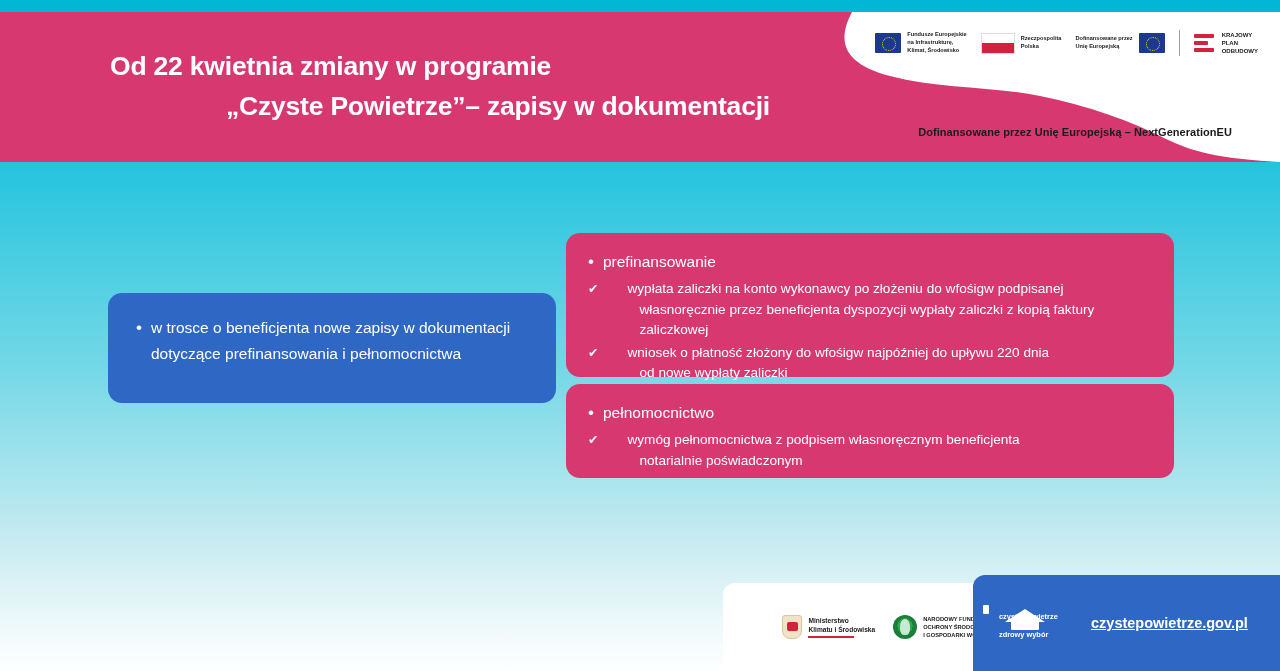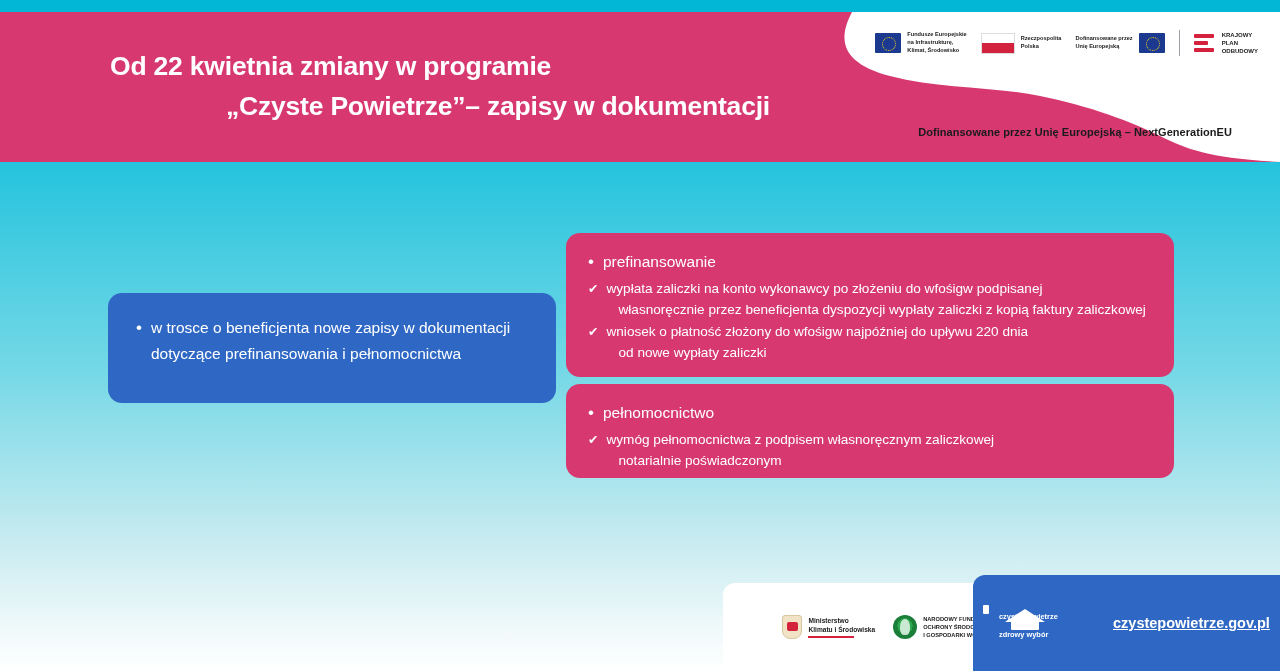--- a/index.html
+++ b/index.html
@@ -158,21 +158,21 @@
     margin-bottom: 4px;
   }
   .check-row {
     display: flex;
     gap: 8px;
     font-size: 13.6px;
     line-height: 1.5;
     margin-top: 2px;
   }
   .check-row .tick { font-size: 12.5px; padding-top: 1px; }
-  .check-row .ctext { display: block; }
+  .check-row .ctext { display: block; margin-left: 21px; }
   .check-row .ctext .sub { display: block; padding-left: 12px; }
 
   
   .footer-white {
     position: absolute;
     left: 723px;
     bottom: 0;
     width: 330px;
     height: 88px;
     background: #ffffff;
@@ -280,21 +280,20 @@
     font-weight: bold;
     color: #ffffff;
     text-align: center;
     line-height: 1.32;
     white-space: pre-line;
   }
   .cp-url {
     color: #ffffff;
     font-size: 14.5px;
     font-weight: bold;
-    margin-left: 22px;
   }
 </style>
 </head>
 <body>
 
 <div class="slide">
 
   <div class="header">
 
     <svg class="header-white-shape" viewBox="0 0 540 150" preserveAspectRatio="none">
@@ -370,21 +369,21 @@
   </div>
 
   <div class="pink-card card-2">
     <div class="card-head">
       <span class="dot">•</span>
       <span>pełnomocnictwo</span>
     </div>
     <div class="check-row">
       <span class="tick">✔</span>
       <span class="ctext">
-        <span>wymóg pełnomocnictwa z podpisem własnoręcznym zaliczkowej</span>
+        <span>wymóg pełnomocnictwa z podpisem własnoręcznym beneficjenta</span>
         <span class="sub">notarialnie poświadczonym</span>
       </span>
     </div>
   </div>
 
   <div class="footer-white">
     <div class="min-logo">
       <span class="min-crest"></span>
       <span class="min-txt">
         <span>Ministerstwo

